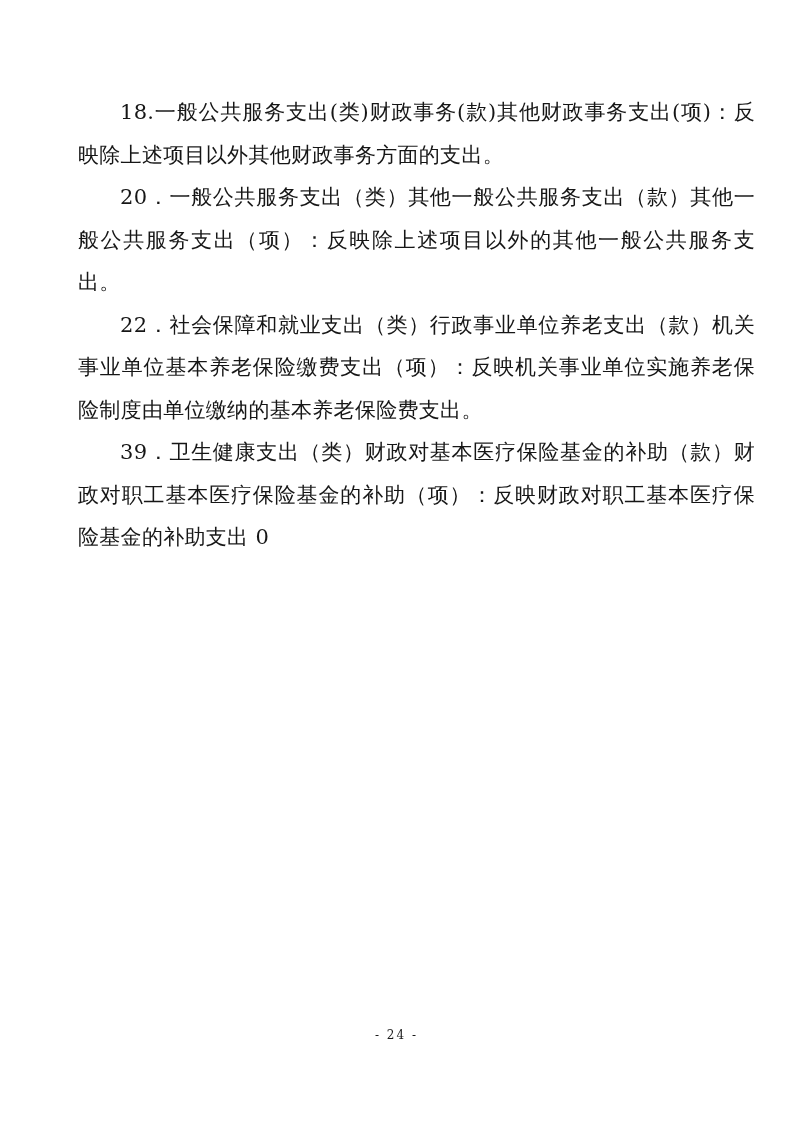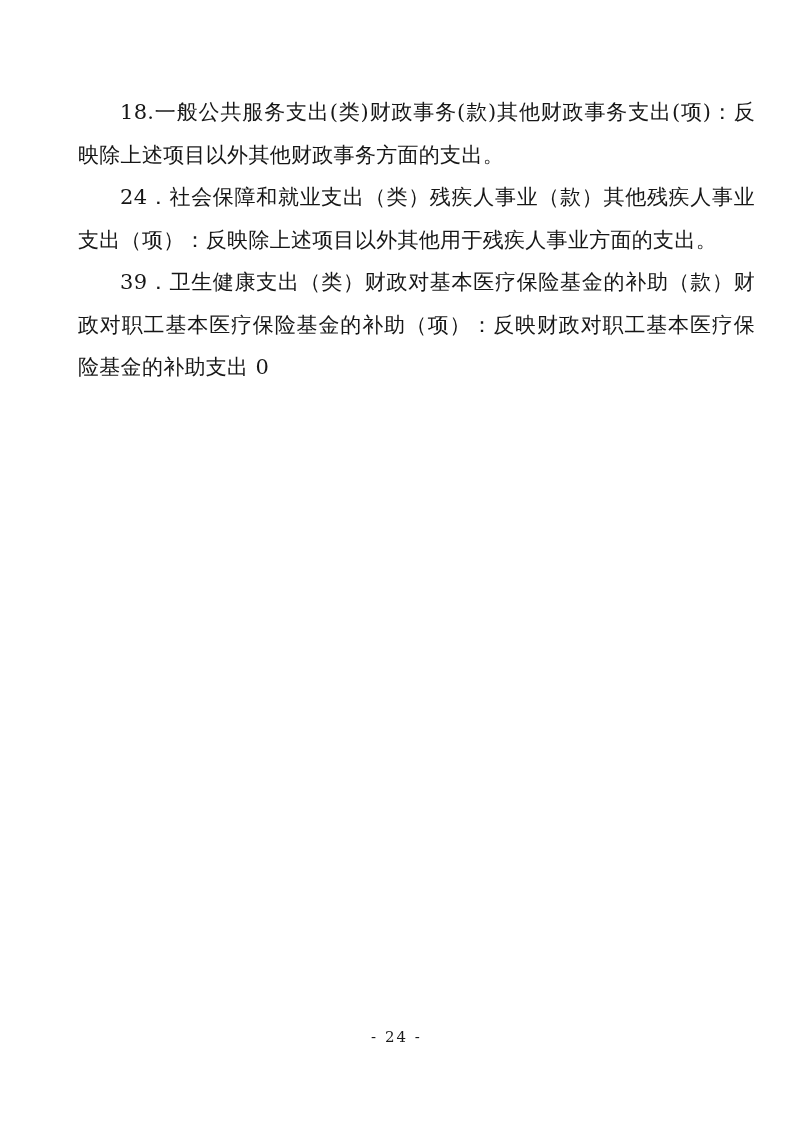--- a/index.html
+++ b/index.html
@@ -30,28 +30,29 @@
     text-align: justify;
     text-indent: 2em;
     letter-spacing: 0.3px;
   }
   .footer {
     position: absolute;
     left: 0;
     top: 1028px;
     width: 100%;
     text-align: center;
-    font-size: 15px;
+    font-size: 12px;
     letter-spacing: 2px;
     color: #1a1a1a;
   }
 </style>
 </head>
 <body>
 
 <div class="page">
   <div class="content">
     <p class="para">18.一般公共服务支出(类)财政事务(款)其他财政事务支出(项)：反映除上述项目以外其他财政事务方面的支出。</p>
-    <p class="para">24．社会保障和就业支出（类）残疾人事业（款）其他残疾人事业支出（项）：反映除上述项目以外其他用于残疾人事业方面的支出。</p>
+    <p class="para">20．一般公共服务支出（类）其他一般公共服务支出（款）其他一般公共服务支出（项）：反映除上述项目以外的其他一般公共服务支出。</p>
+    <p class="para">22．社会保障和就业支出（类）行政事业单位养老支出（款）机关事业单位基本养老保险缴费支出（项）：反映机关事业单位实施养老保险制度由单位缴纳的基本养老保险费支出。</p>
     <p class="para">39．卫生健康支出（类）财政对基本医疗保险基金的补助（款）财政对职工基本医疗保险基金的补助（项）：反映财政对职工基本医疗保险基金的补助支出 0</p>
   </div>
   <div class="footer">- 24 -</div>
 </div>
 
 </body></html>

